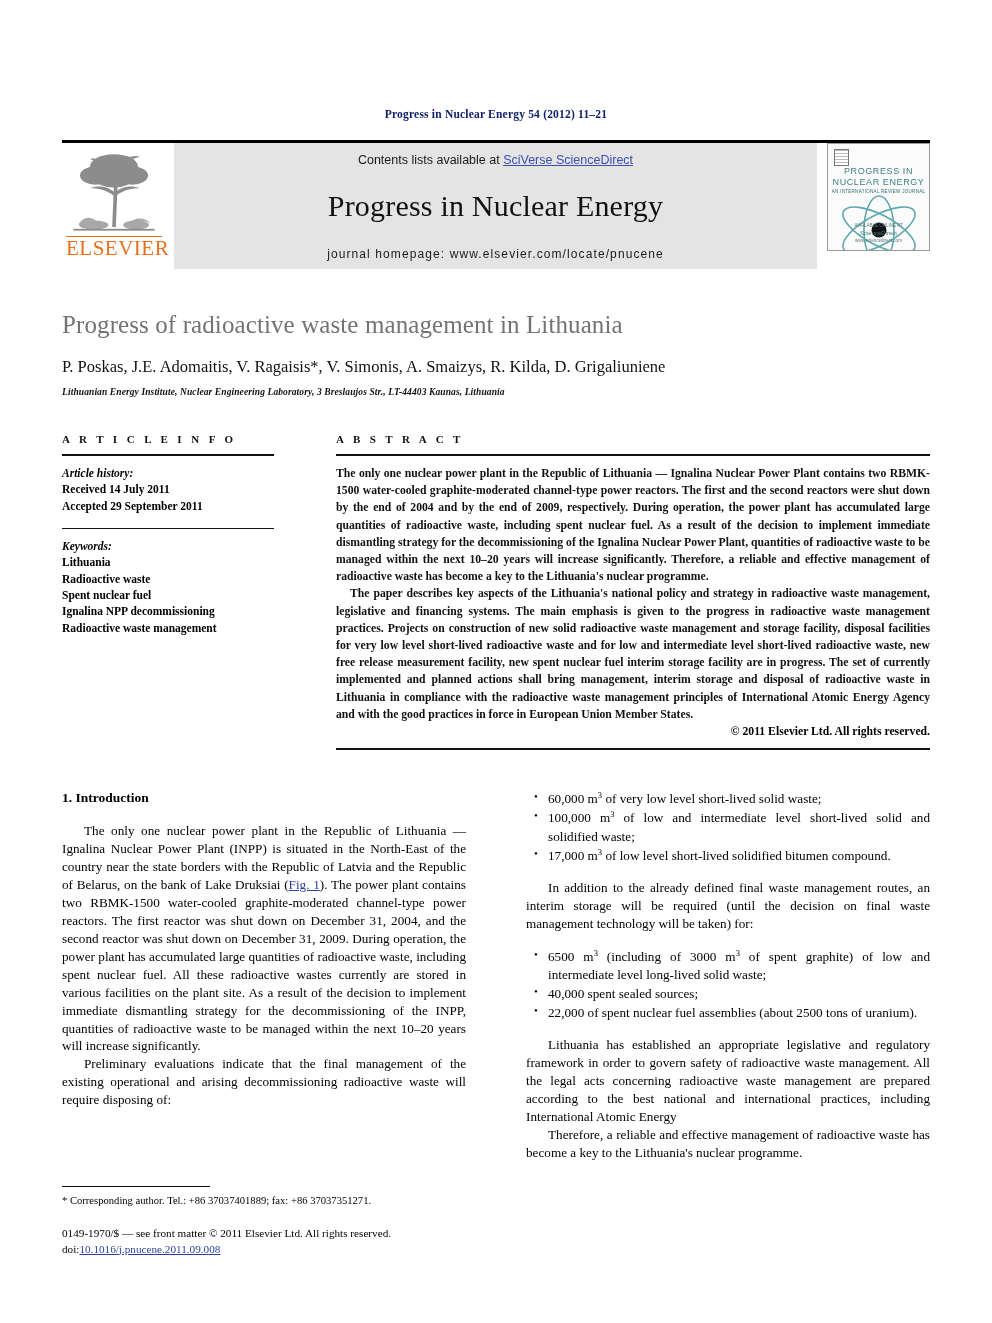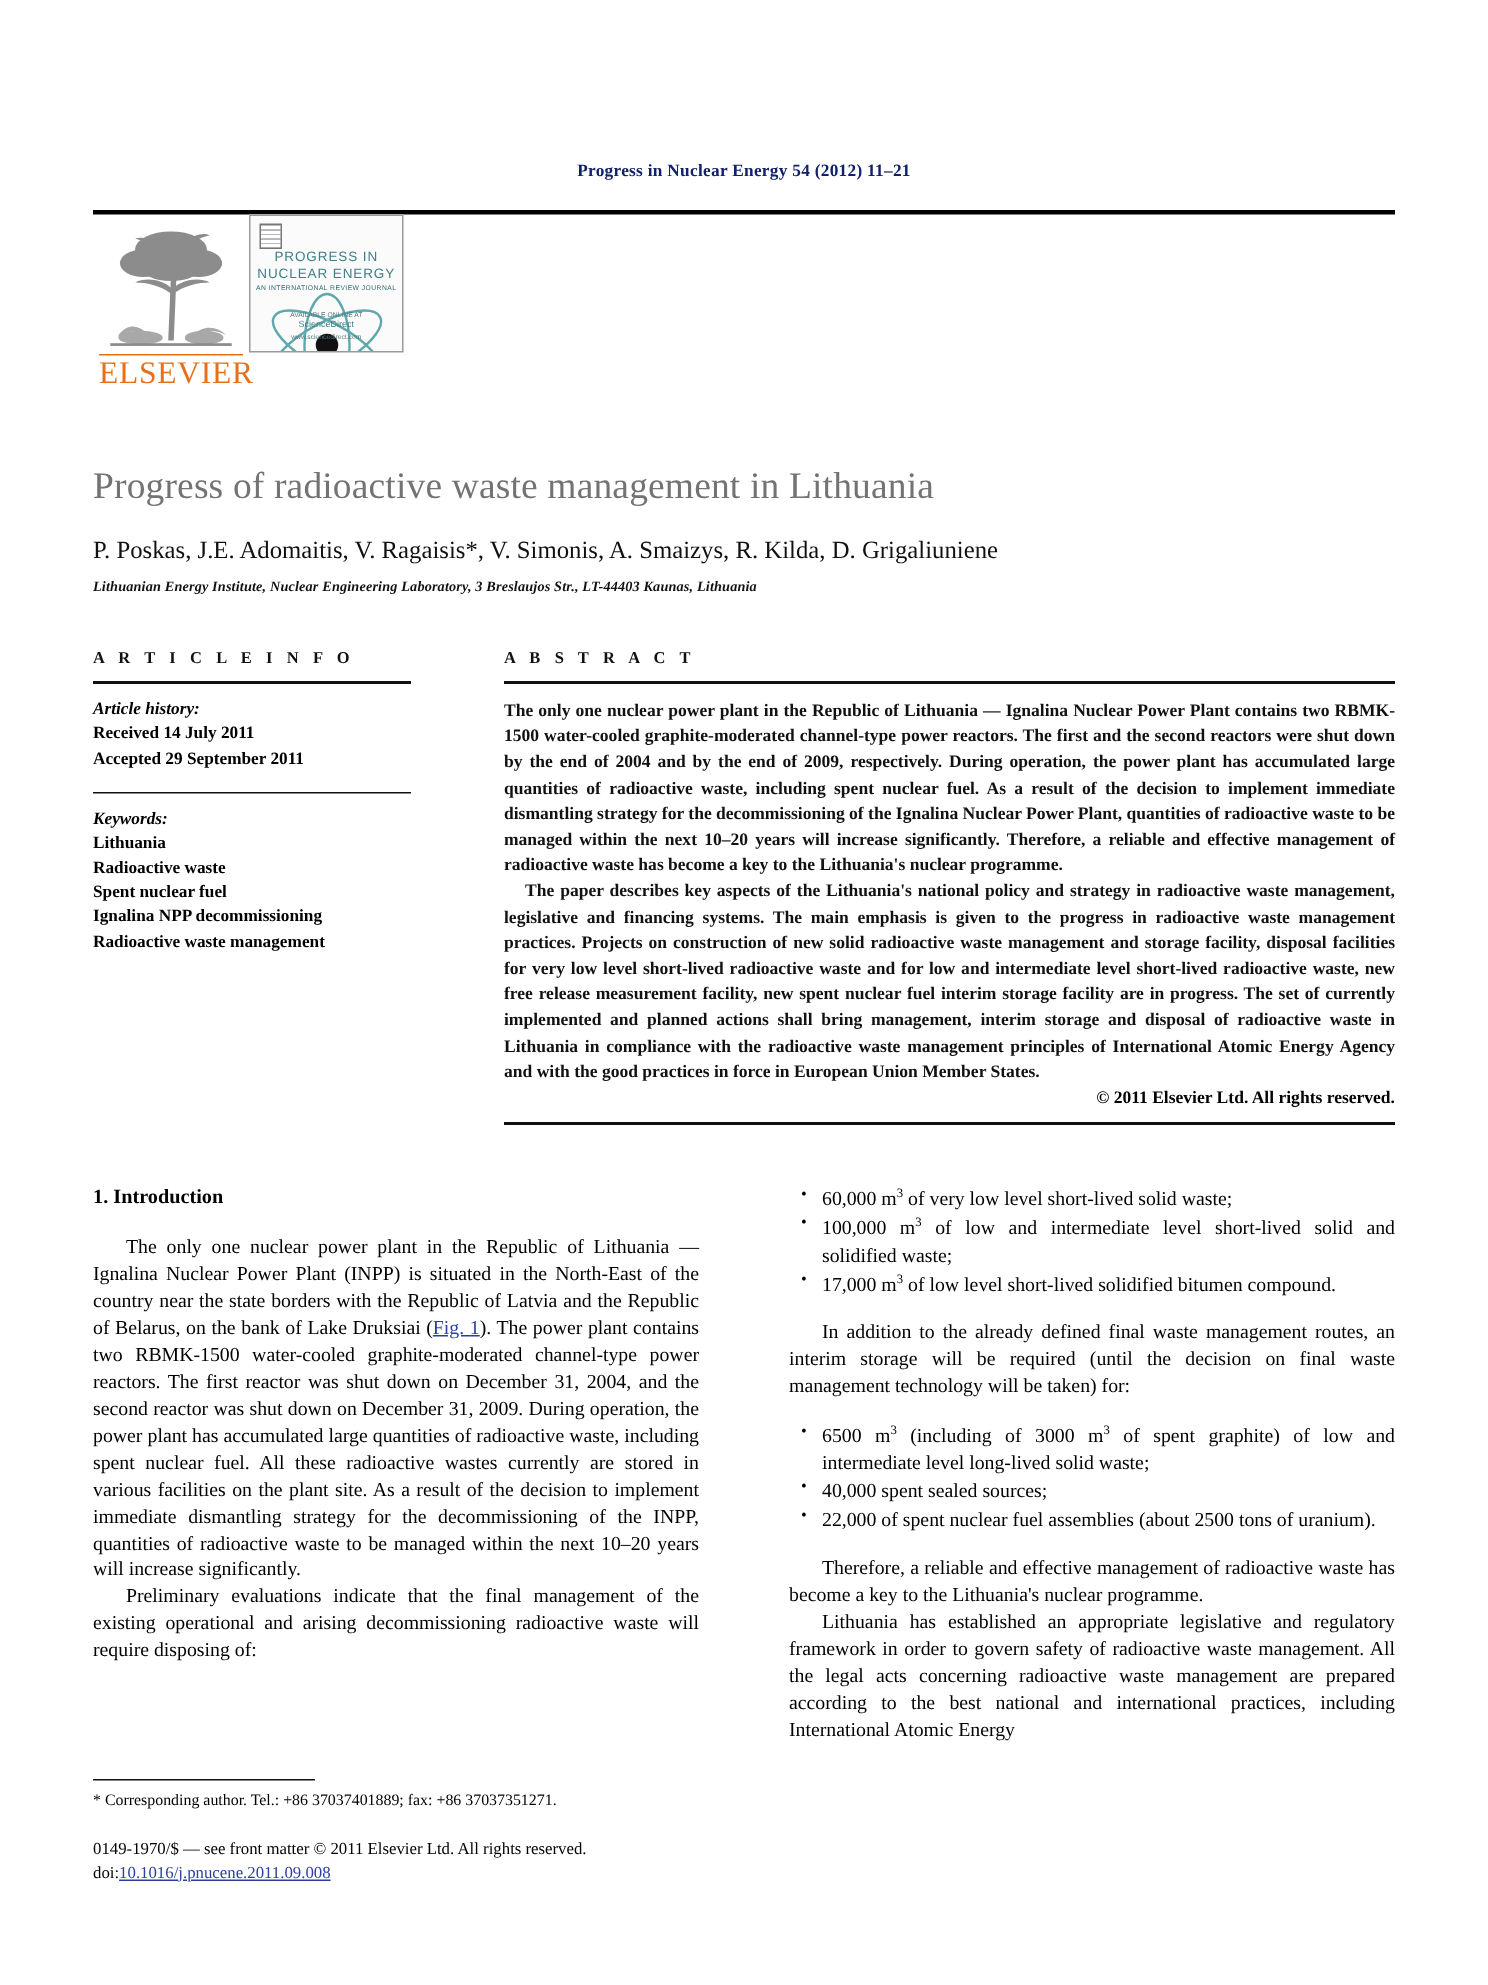--- a/index.html
+++ b/index.html
@@ -99,21 +99,21 @@
   .homepage-line {
     font-family: "Liberation Sans", sans-serif;
     font-size: 12px;
     letter-spacing: 1.1px;
     color: #1a1a1a;
     margin-bottom: 2px;
   }
   .cover-thumb {
     flex: 0 0 103px;
     width: 103px;
-    height: 92px;
+    height: 108px;
     border: 1px solid #9a9a9a;
     background: #fbfbfb;
     position: relative;
     box-sizing: border-box;
     overflow: hidden;
   }
   .cover-badge {
     position: absolute;
     top: 5px; left: 6px;
     width: 13px; height: 15px;
@@ -327,20 +327,27 @@
           <path d="M12 84 C20 74 28 78 34 84 C28 80 20 80 12 86 Z"></path>
           <path d="M66 84 C74 76 84 78 90 84 C82 80 74 80 66 86 Z"></path>
           <ellipse cx="28" cy="86" rx="16" ry="5"></ellipse>
           <ellipse cx="74" cy="86" rx="14" ry="5"></ellipse>
         </g>
         <rect x="6" y="90" width="88" height="2" fill="#8c8c8c"></rect>
       </svg>
       <div class="elsevier-word">ELSEVIER</div>
     </div>
 
+    <div class="journal-band">
+      <div class="contents-line">
+        <span>Contents lists available at </span><a class="sd-link" href="#">SciVerse ScienceDirect</a>
+      </div>
+      <div class="journal-title">Progress in Nuclear Energy</div>
+      <div class="homepage-line">journal homepage: www.elsevier.com/locate/pnucene</div>
+    </div>
 
     <div class="cover-thumb">
       <div class="cover-badge"></div>
       <div class="cover-t1">PROGRESS IN</div>
       <div class="cover-t2">NUCLEAR ENERGY</div>
       <div class="cover-sub">AN INTERNATIONAL REVIEW JOURNAL</div>
       <svg class="cover-atom" width="86" height="72" viewBox="0 0 86 72">
         <g fill="none" stroke="#5fa8ad" stroke-width="1.6">
           <ellipse cx="43" cy="36" rx="40" ry="15" transform="rotate(28 43 36)"></ellipse>
           <ellipse cx="43" cy="36" rx="40" ry="15" transform="rotate(-28 43 36)"></ellipse>
@@ -406,22 +413,22 @@
 
       <p class="para">In addition to the already defined final waste management routes, an interim storage will be required (until the decision on final waste management technology will be taken) for:</p>
       <div class="gap"></div>
 
       <ul class="bullets">
         <li><span>6500 m</span><sup class="sup3">3</sup><span> (including of 3000 m</span><sup class="sup3">3</sup><span> of spent graphite) of low and intermediate level long-lived solid waste;</span></li>
         <li><span>40,000 spent sealed sources;</span></li>
         <li><span>22,000 of spent nuclear fuel assemblies (about 2500 tons of uranium).</span></li>
       </ul>
 
+      <p class="para">Lithuania has established an appropriate legislative and regulatory framework in order to govern safety of radioactive waste management. All the legal acts concerning radioactive waste management are prepared according to the best national and international practices, including International Atomic Energy</p>
       <p class="para">Therefore, a reliable and effective management of radioactive waste has become a key to the Lithuania's nuclear programme.</p>
-      <p class="para">Lithuania has established an appropriate legislative and regulatory framework in order to govern safety of radioactive waste management. All the legal acts concerning radioactive waste management are prepared according to the best national and international practices, including International Atomic Energy</p>
     </div>
   </div>
 
   <div class="footnote-wrap">
     <div class="fn-rule"></div>
     <div class="fn-line">* Corresponding author. Tel.: +86 37037401889; fax: +86 37037351271.</div>
     <div class="issn-block">
       <div>0149-1970/$ — see front matter © 2011 Elsevier Ltd. All rights reserved.</div>
       <div><span>doi:</span><a class="lnk" href="#">10.1016/j.pnucene.2011.09.008</a></div>
     </div>

